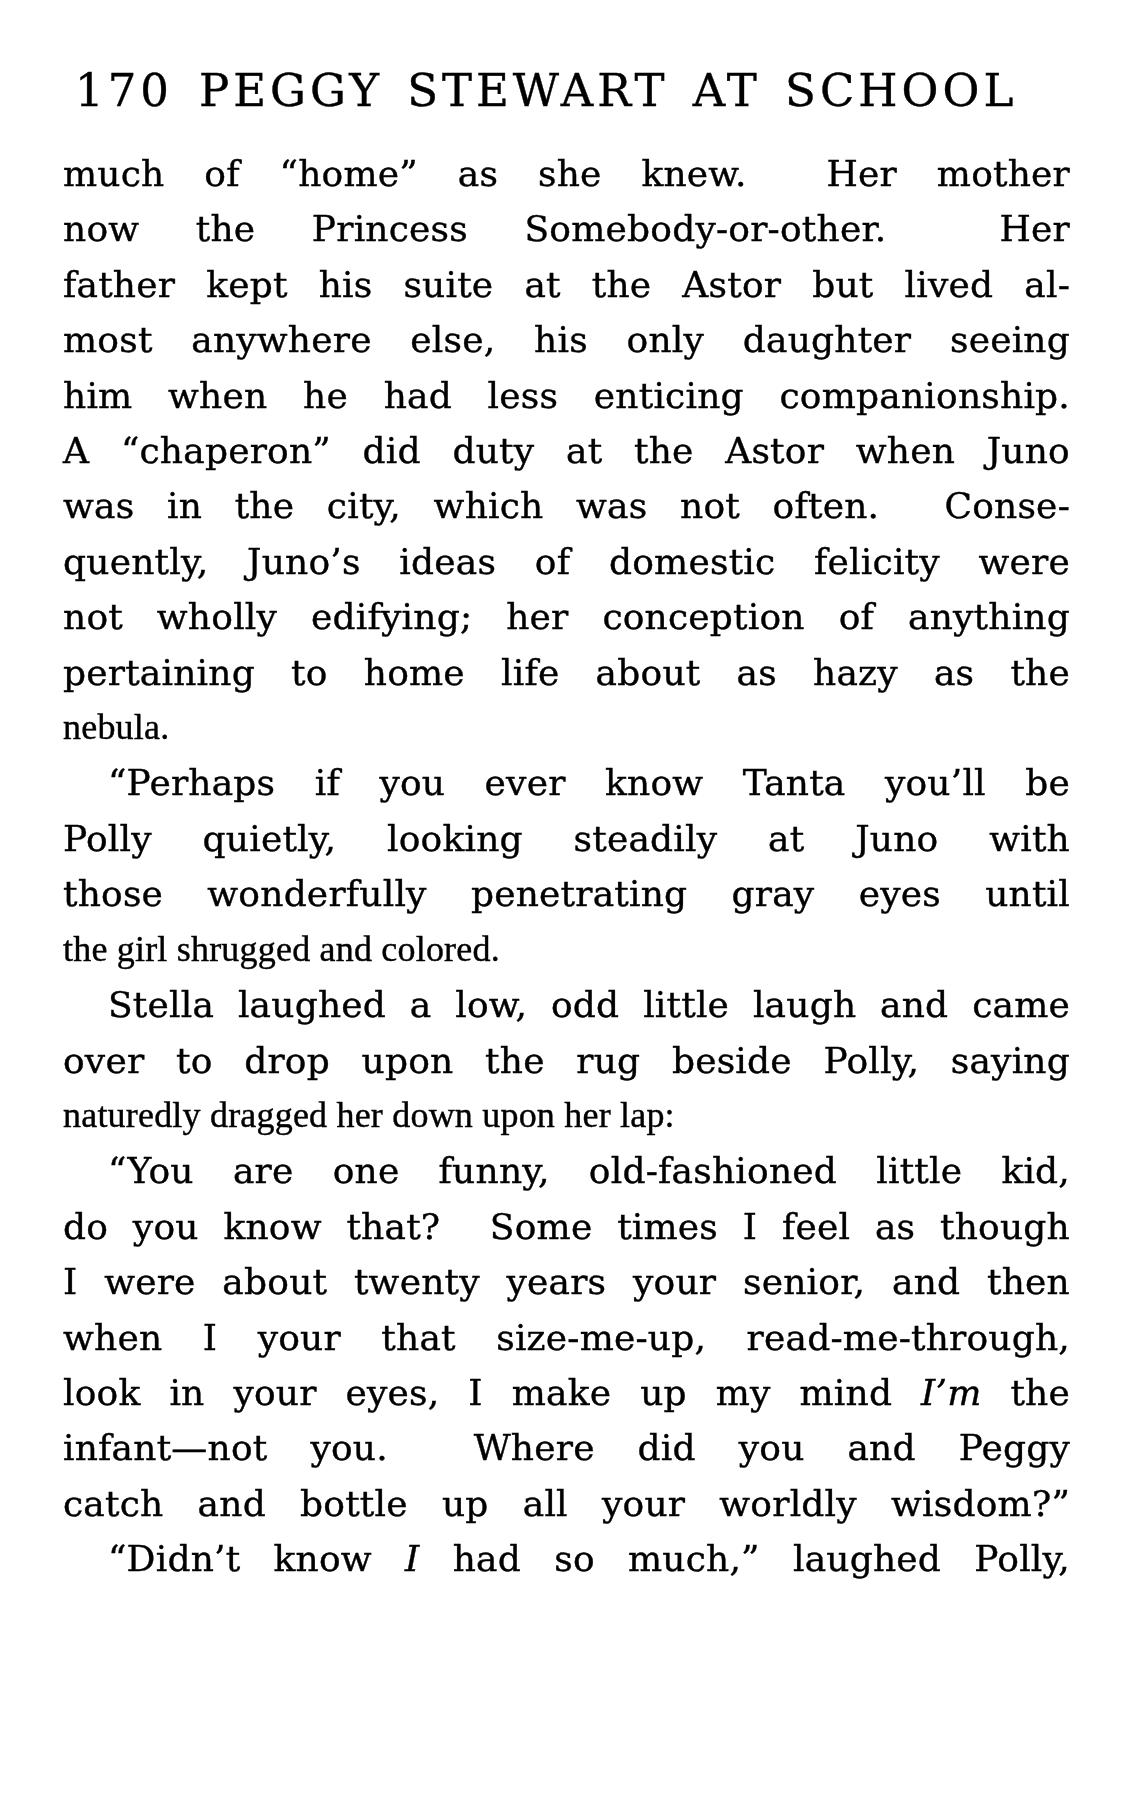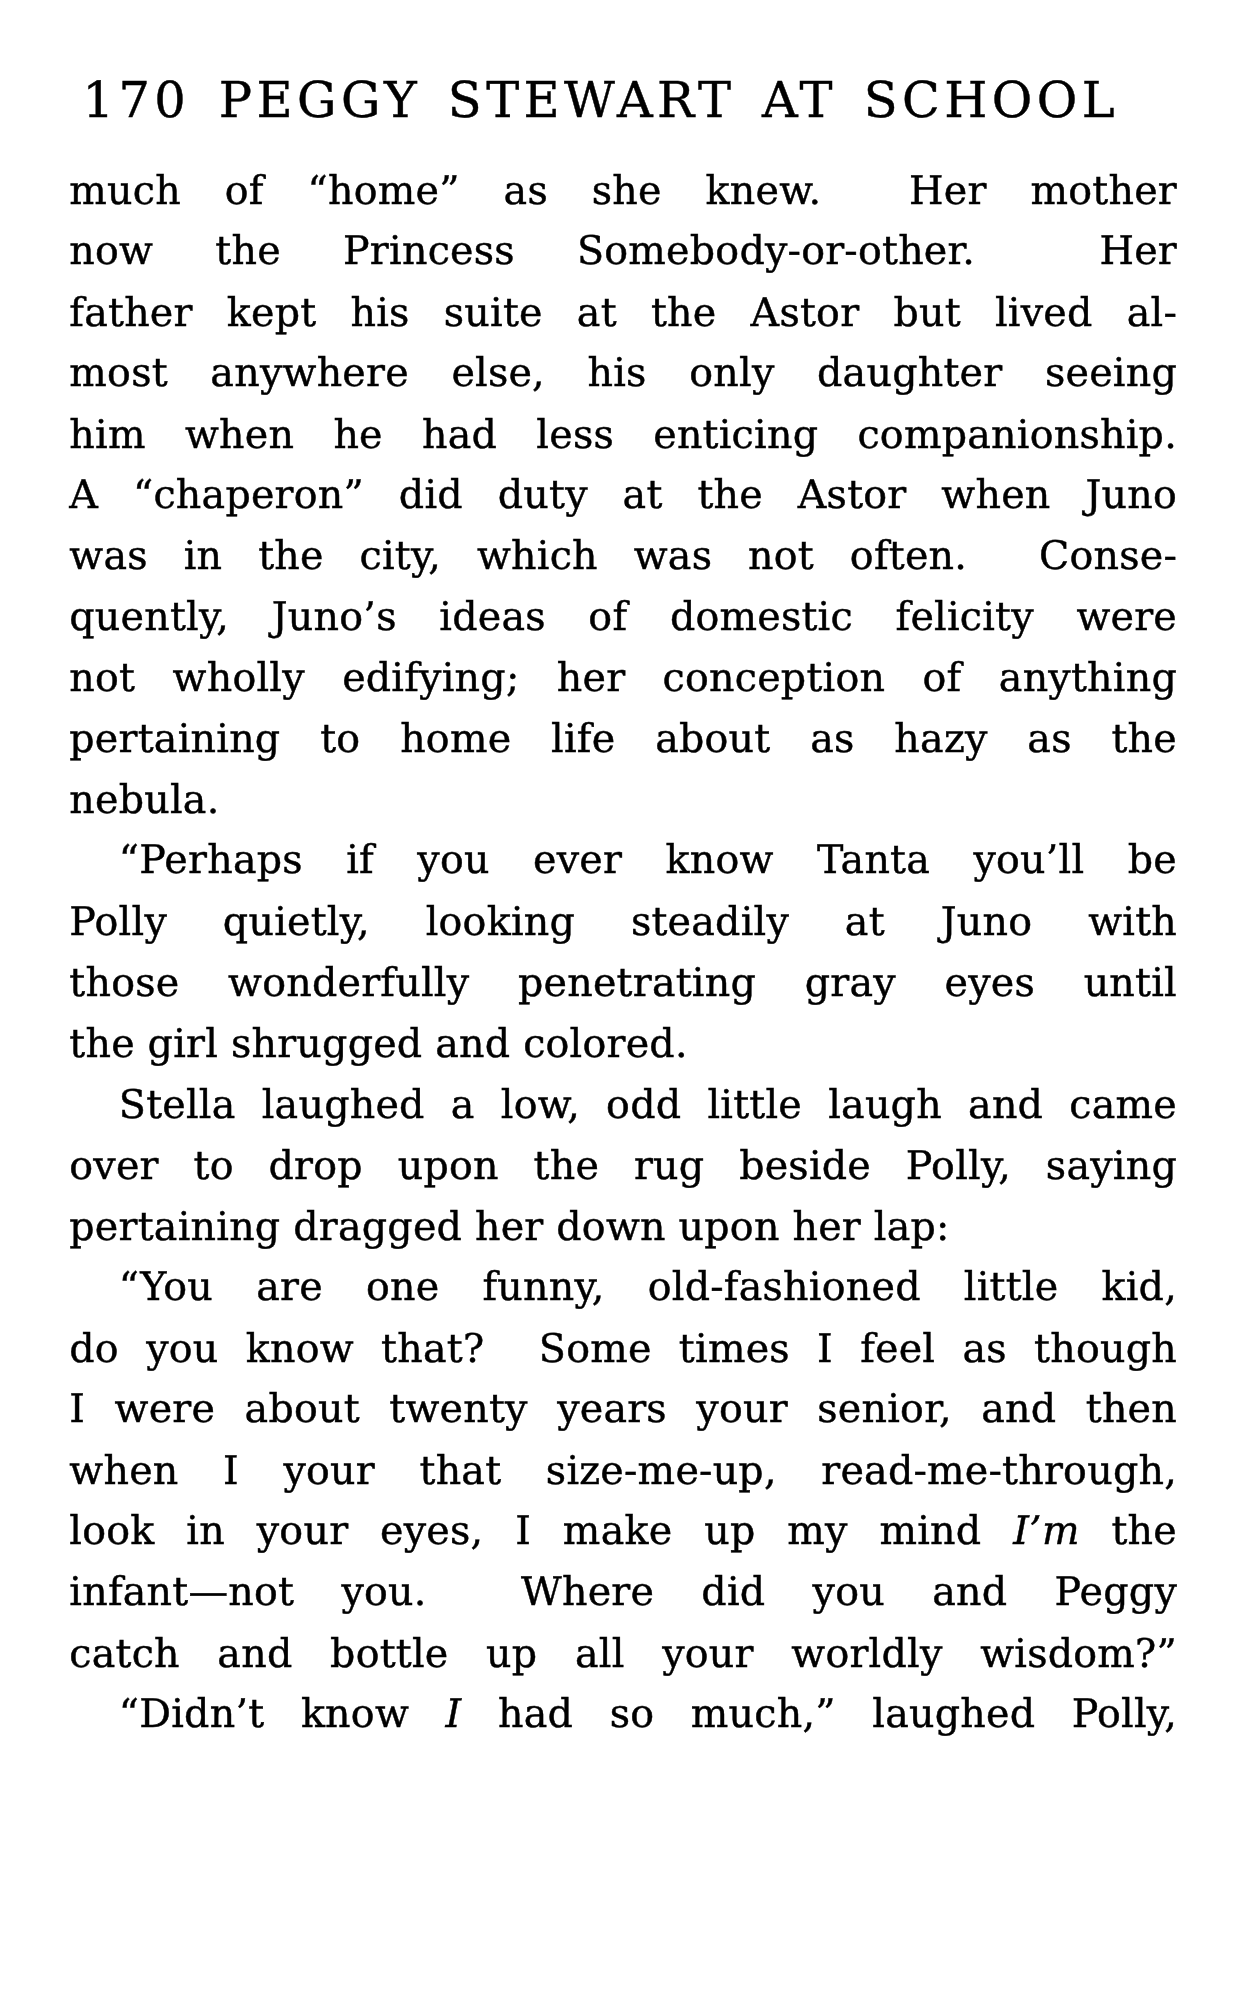--- a/index.html
+++ b/index.html
@@ -41,20 +41,21 @@
   }
   .line {
     line-height: 55.4px;
     text-align: justify;
     text-align-last: justify;
     text-justify: inter-word;
   }
   .line.no-just {
     text-align: left;
     text-align-last: left;
+    font-family: Liberation Serif, serif;
   }
   .line.indent {
     text-indent: 45px;
   }
   .it {
     font-style: italic;
   }
 </style>
 </head>
 <body>
@@ -75,21 +76,21 @@
       <div class="line"><span>quently, Juno’s ideas of domestic felicity were</span></div>
       <div class="line"><span>not wholly edifying; her conception of anything</span></div>
       <div class="line"><span>pertaining to home life about as hazy as the</span></div>
       <div class="line no-just"><span>nebula.</span></div>
       <div class="line indent"><span>“Perhaps if you ever know Tanta you’ll be</span></div>
       <div class="line"><span>Polly quietly, looking steadily at Juno with</span></div>
       <div class="line"><span>those wonderfully penetrating gray eyes until</span></div>
       <div class="line no-just"><span>the girl shrugged and colored.</span></div>
       <div class="line indent"><span>Stella laughed a low, odd little laugh and came</span></div>
       <div class="line"><span>over to drop upon the rug beside Polly, saying</span></div>
-      <div class="line no-just"><span>pertaining dragged her down upon her lap:</span></div>
+      <div class="line no-just"><span>naturedly dragged her down upon her lap:</span></div>
       <div class="line indent"><span>“You are one funny, old-fashioned little kid,</span></div>
       <div class="line"><span>do you know that?&nbsp; Some times I feel as though</span></div>
       <div class="line"><span>I were about twenty years your senior, and then</span></div>
       <div class="line"><span>when I your that size-me-up, read-me-through,</span></div>
       <div class="line"><span>look in your eyes, I make up my mind </span><span class="it">I’m</span><span> the</span></div>
       <div class="line"><span>infant—not you.&nbsp; Where did you and Peggy</span></div>
       <div class="line"><span>catch and bottle up all your worldly wisdom?”</span></div>
       <div class="line indent"><span>“Didn’t know </span><span class="it">I</span><span> had so much,” laughed Polly,</span></div>
     </div>
 </div>

